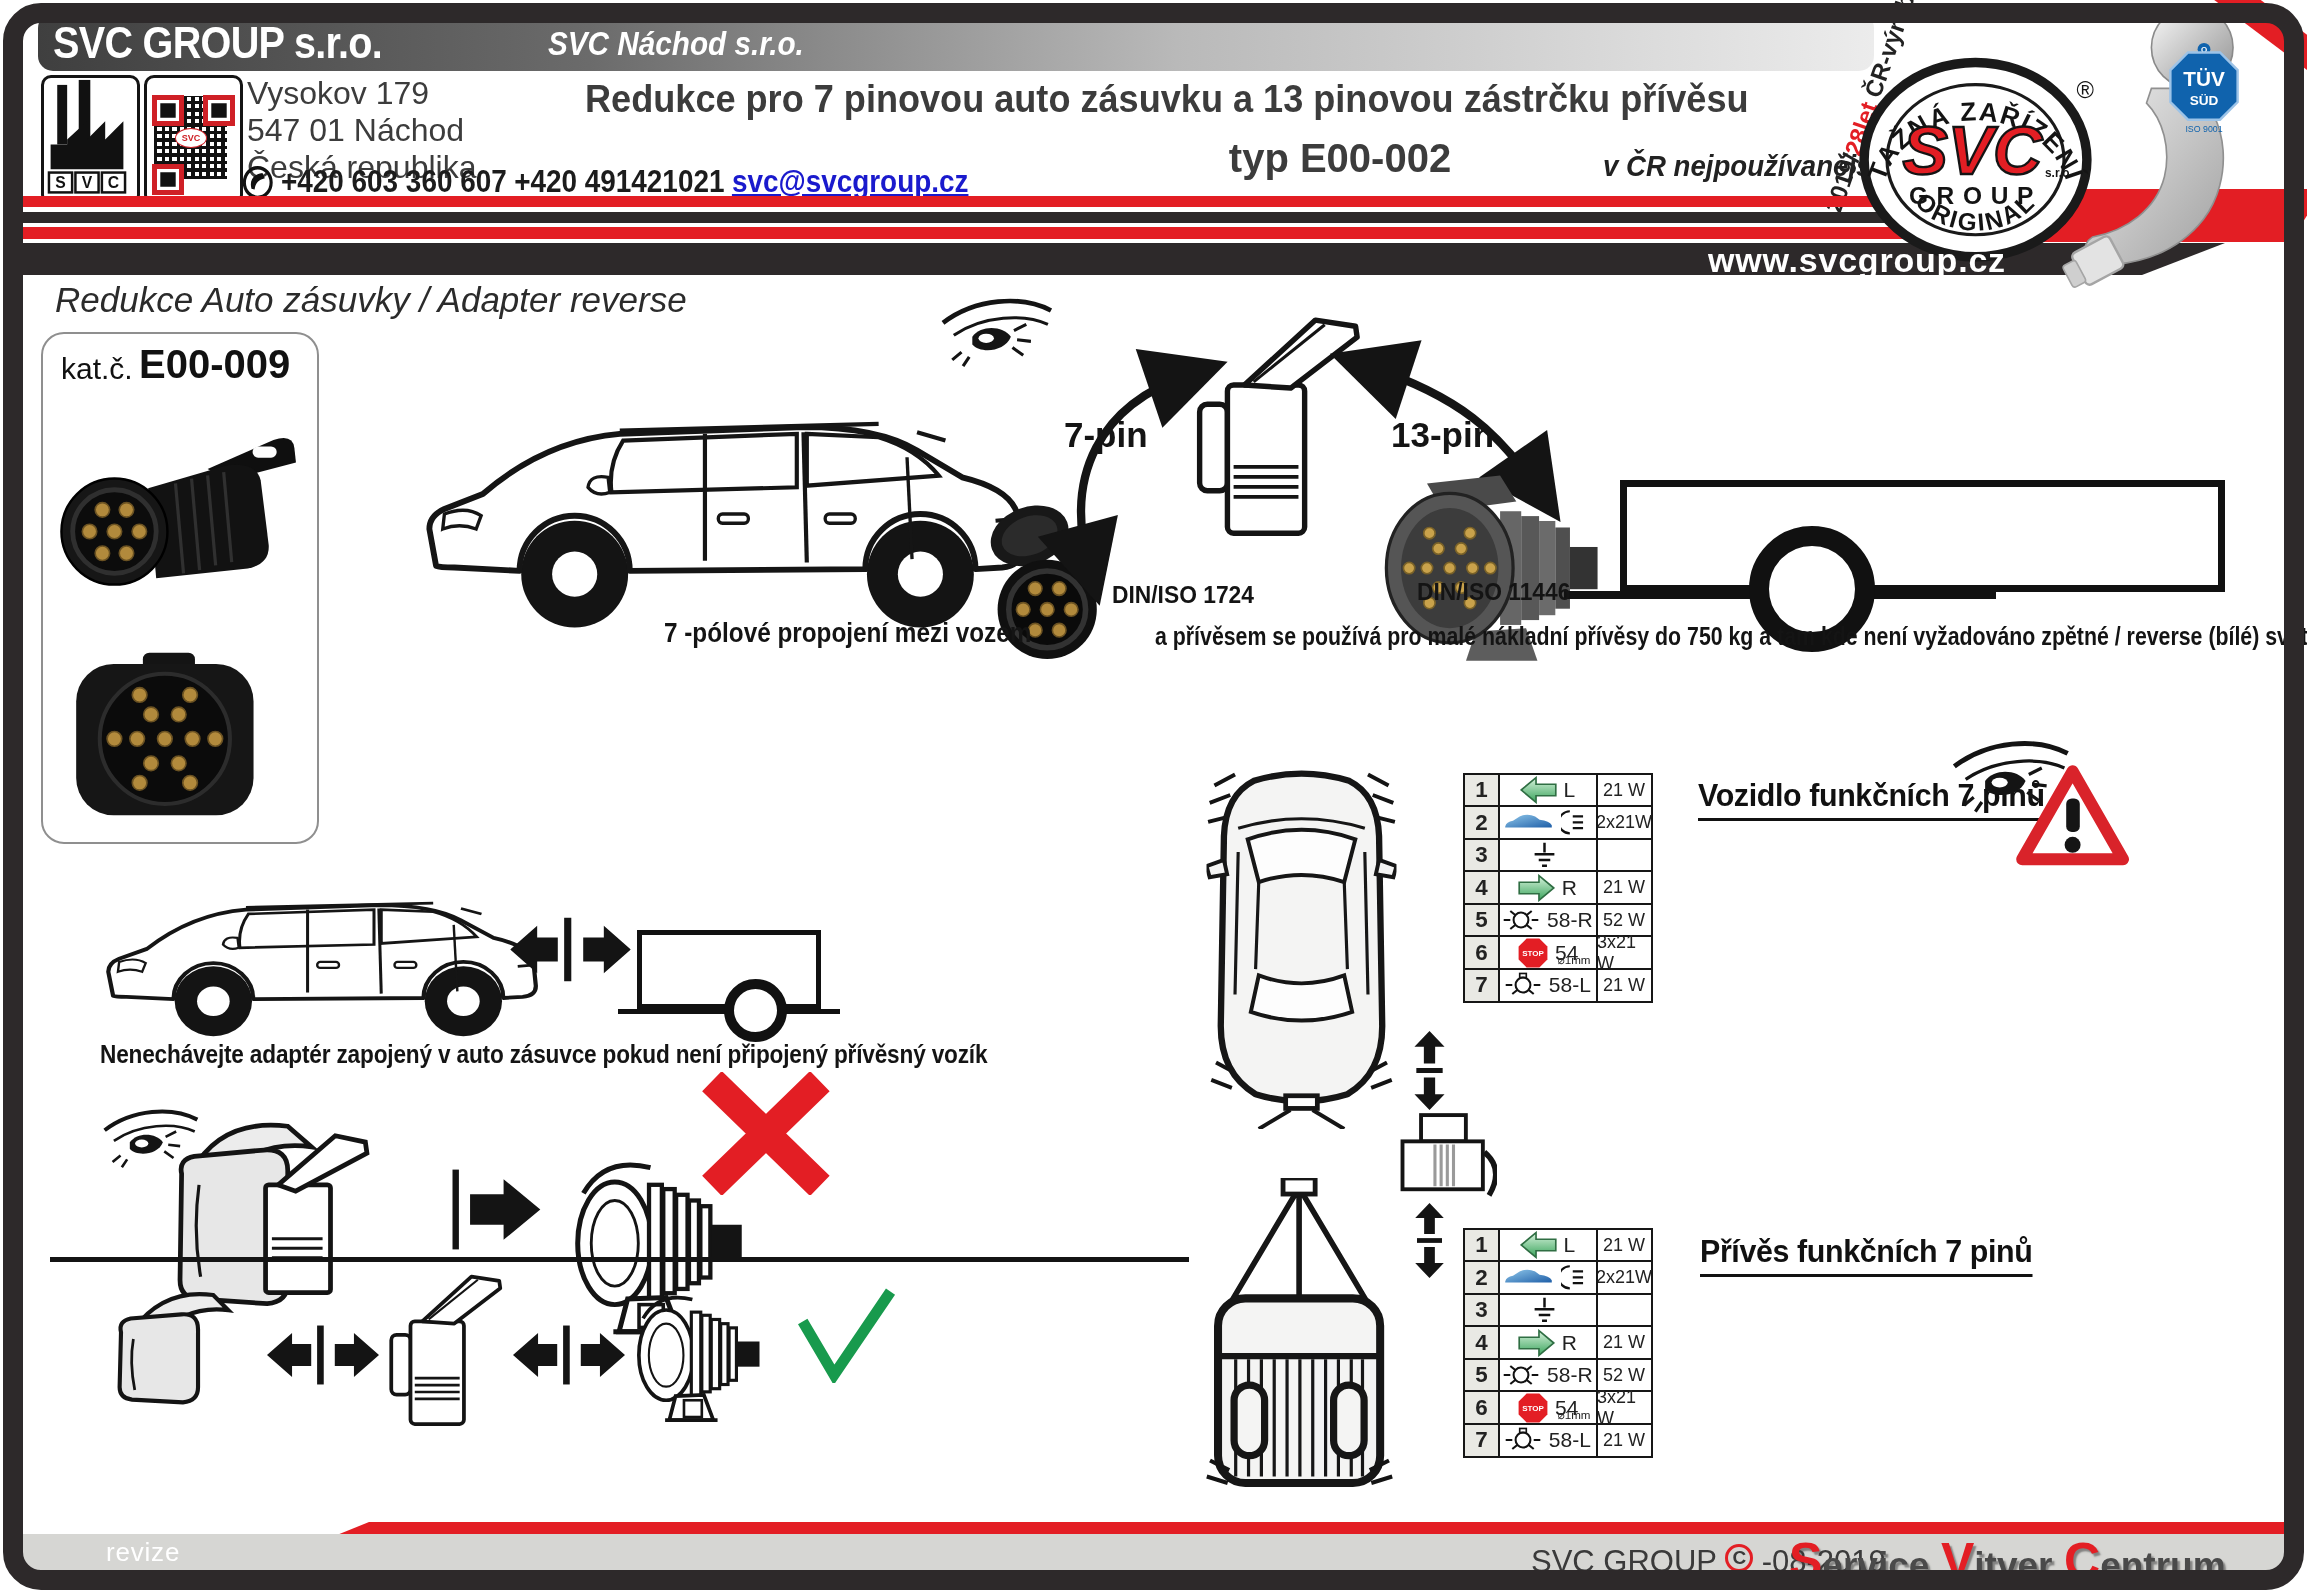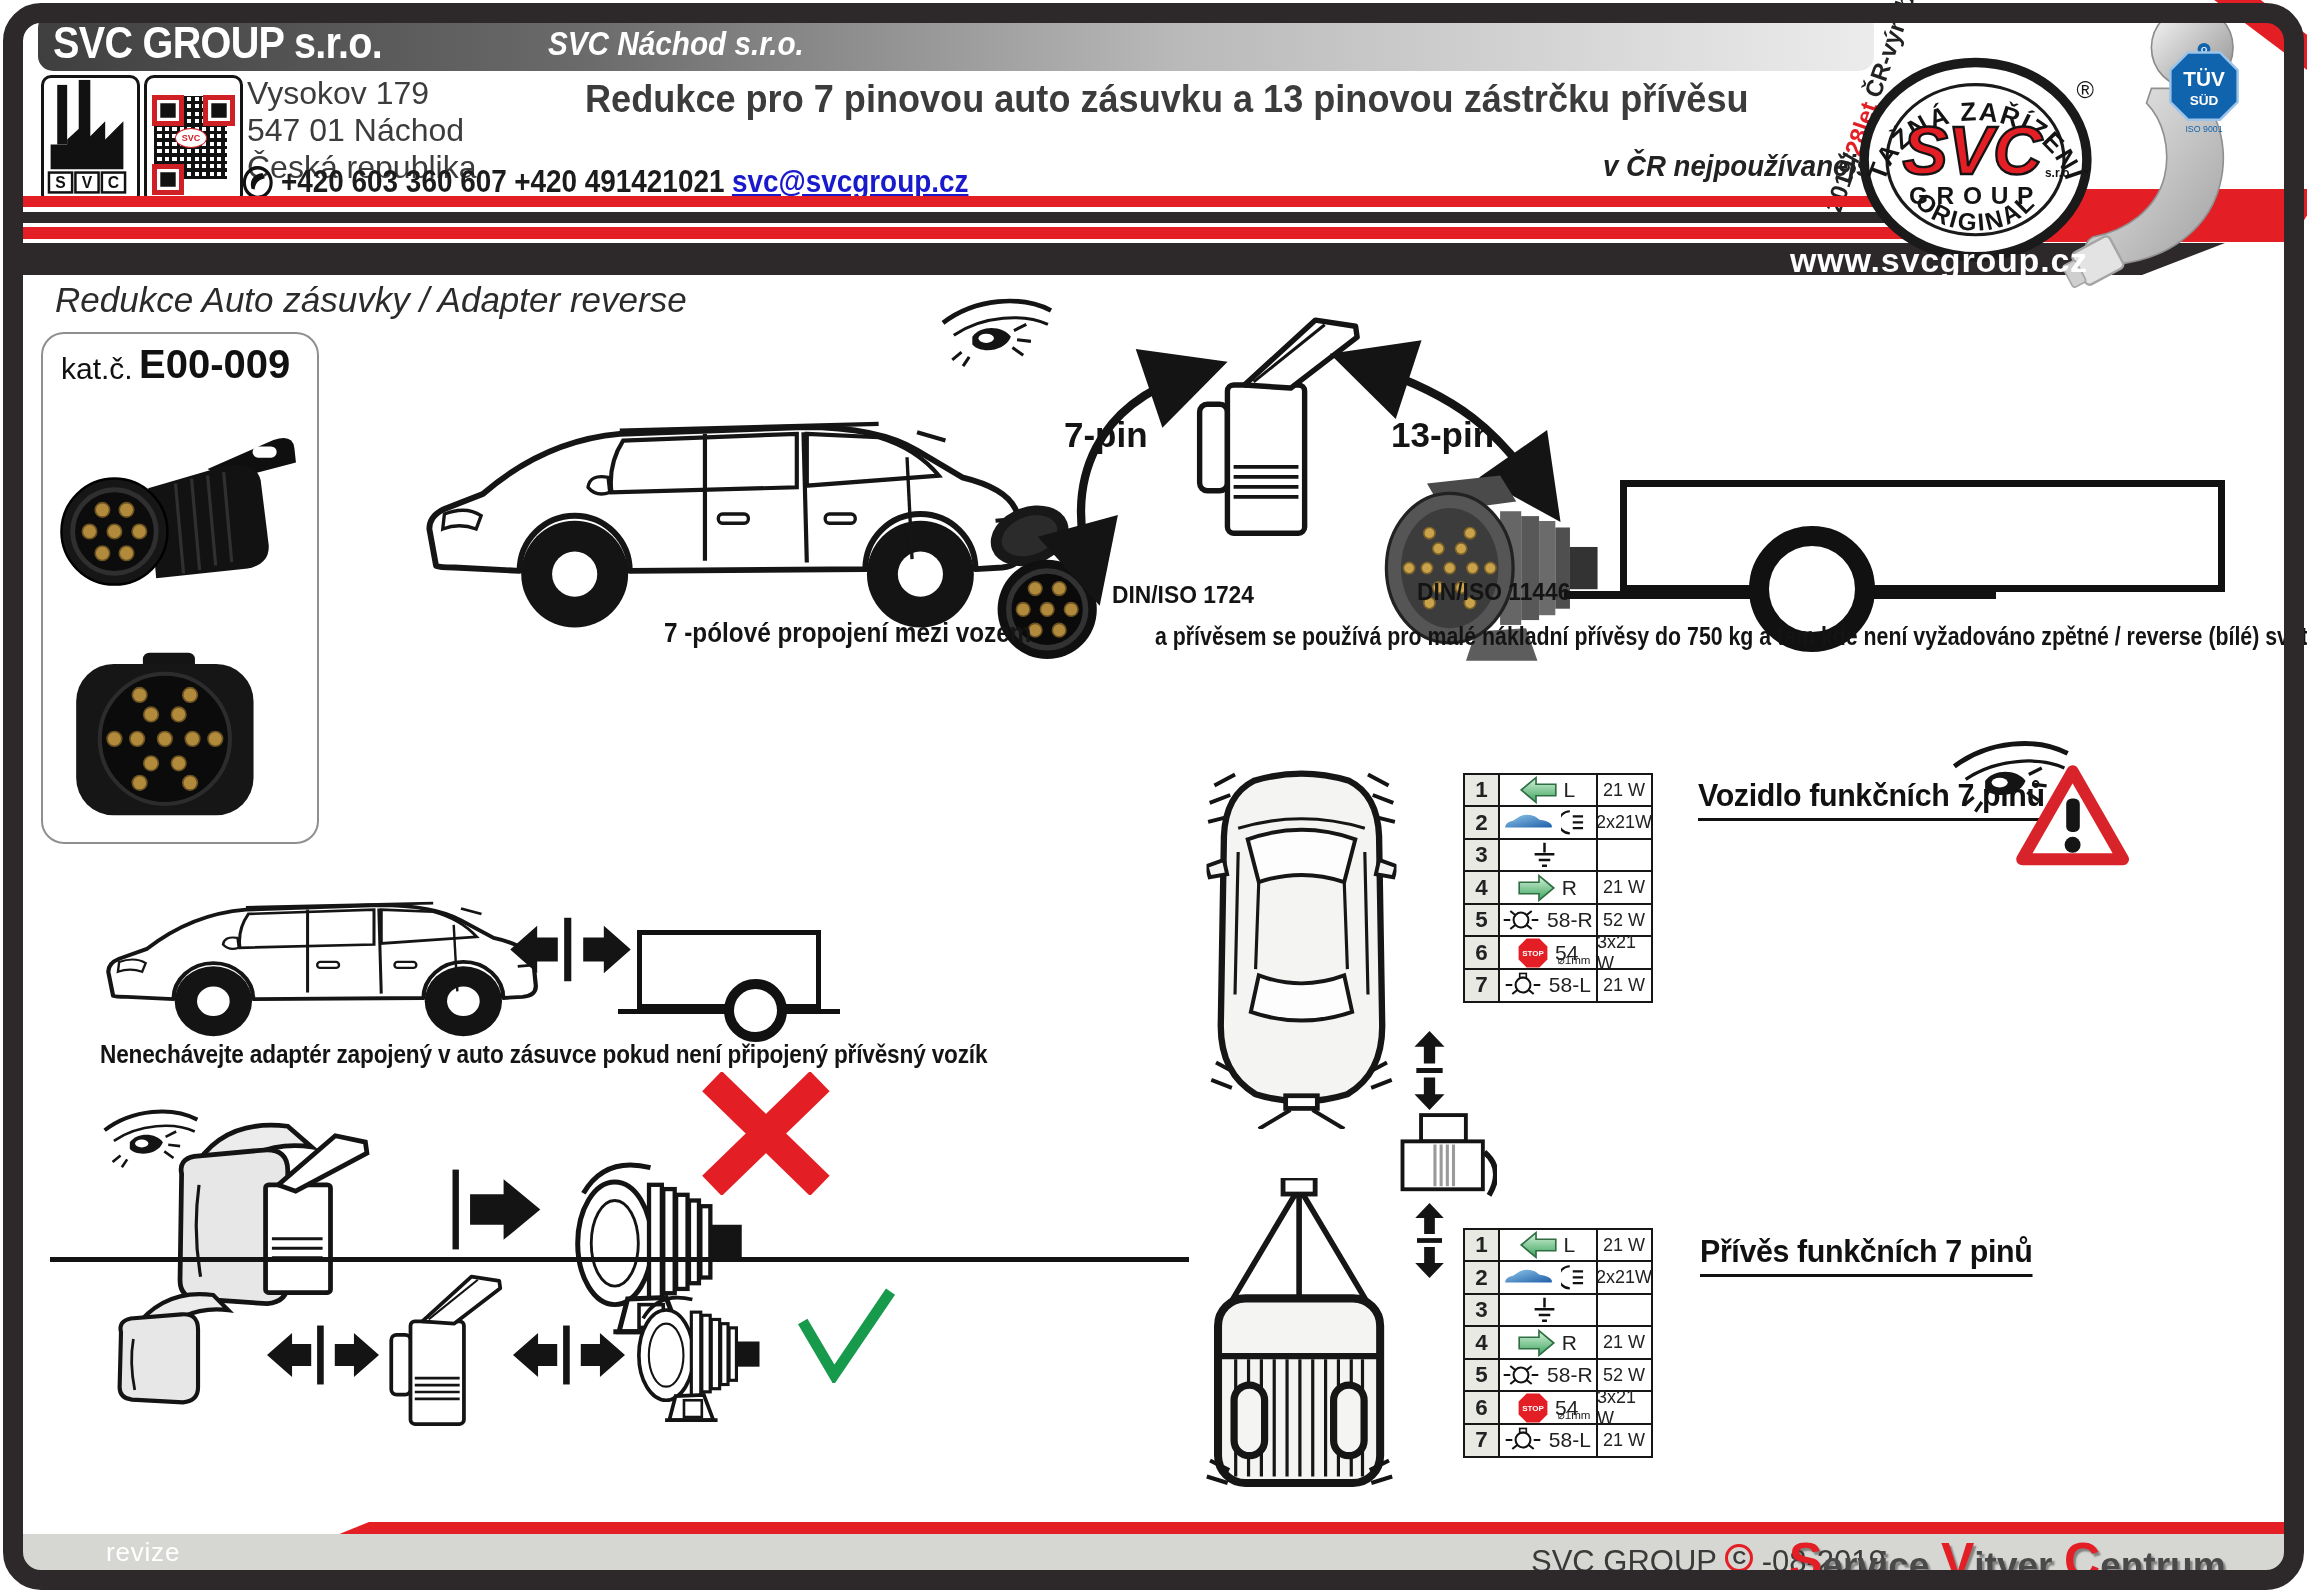--- a/index.html
+++ b/index.html
@@ -35,21 +35,21 @@
            transform:rotate(-71deg);transform-origin:0 100%;}
   .rotred{color:#e31e24;}
   .cornerwedge{left:2168px;top:15px;width:216px;height:28px;background:#e31e24;transform:rotate(37deg);z-index:3;}
   
   .s1{left:18px;top:196px;width:2271px;height:10.8px;background:#e31e24;}
   .s2{left:18px;top:212px;width:2271px;height:10.8px;background:#2d292a;}
   .s3{left:18px;top:227px;width:2271px;height:12.4px;background:#e31e24;}
   .s4{left:18px;top:243px;width:2271px;height:32px;background:#2d292a;
       clip-path:polygon(0 0,2207px 0,2124px 100%,0 100%);}
   .sacc{left:2018px;top:189px;width:289px;height:53px;background:#e31e24;transform:skewX(-32deg);}
-  .website{left:1790px;top:241px;font-size:34px;font-weight:800;color:#fff;letter-spacing:0.8px;z-index:5;white-space:nowrap;}
+  .website{left:1708px;top:241px;font-size:34px;font-weight:800;color:#fff;letter-spacing:0.8px;z-index:5;white-space:nowrap;}
   
   .secheading{left:55px;top:280px;font-size:35px;font-style:italic;font-weight:500;color:#2b2b2b;white-space:nowrap;}
   .prodcard{left:41px;top:332px;width:274px;height:508px;border:2.5px solid #8f8f8f;border-radius:23px;background:#fff;text-align:right;}
   .katlabel{left:18px;top:18px;font-size:30px;color:#111;}
   .katcode{left:96px;top:8.3px;font-size:40px;font-weight:800;color:#111;}
   
   .cap{font-weight:700;color:#141414;white-space:nowrap;transform-origin:left;}
   .pinlbl{font-size:35px;font-weight:800;color:#141414;white-space:nowrap;}
   .dinlbl{font-size:24px;font-weight:700;color:#141414;white-space:nowrap;transform:scaleX(.95);transform-origin:left;}
   
@@ -236,20 +236,21 @@
     <svg width="35" height="35" viewBox="0 0 40 40">
       <circle cx="20" cy="20" r="17" fill="none" stroke="#111" stroke-width="4"></circle>
       <path d="M12,27 C9,17 15,10 26,9 l3,6 c-8,2 -12,5 -13,13 Z" fill="#111"></path>
     </svg>
     <span>+420 603 360 607</span>
     <span>+420 491421021</span>
     <a class="email" href="#">svc@svcgroup.cz</a>
   </div>
 
   <div class="abs title1">Redukce pro 7 pinovou auto zásuvku a 13 pinovou zástrčku přívěsu</div>
+  <div class="abs title2">typ E00-002</div>
   <div class="abs noteright">v ČR nejpoužívanější typ</div>
   <div class="abs rotnote"><span>2019/</span><span class="rotred">28let</span><span> ČR-výroby</span></div>
 
   <div class="abs cornerwedge"></div>
 
   <svg class="abs" style="left:1857px;top:48px;z-index:4" width="237" height="217" viewBox="0 0 300 272">
     <ellipse cx="150" cy="140" rx="141" ry="123" fill="#fff" stroke="#1a1a1a" stroke-width="12"></ellipse>
     <ellipse cx="150" cy="140" rx="112" ry="95" fill="none" stroke="#1a1a1a" stroke-width="4"></ellipse>
     <defs>
       <path id="sArcT" d="M34,172 A118,100 0 0 1 266,172" fill="none"></path>

